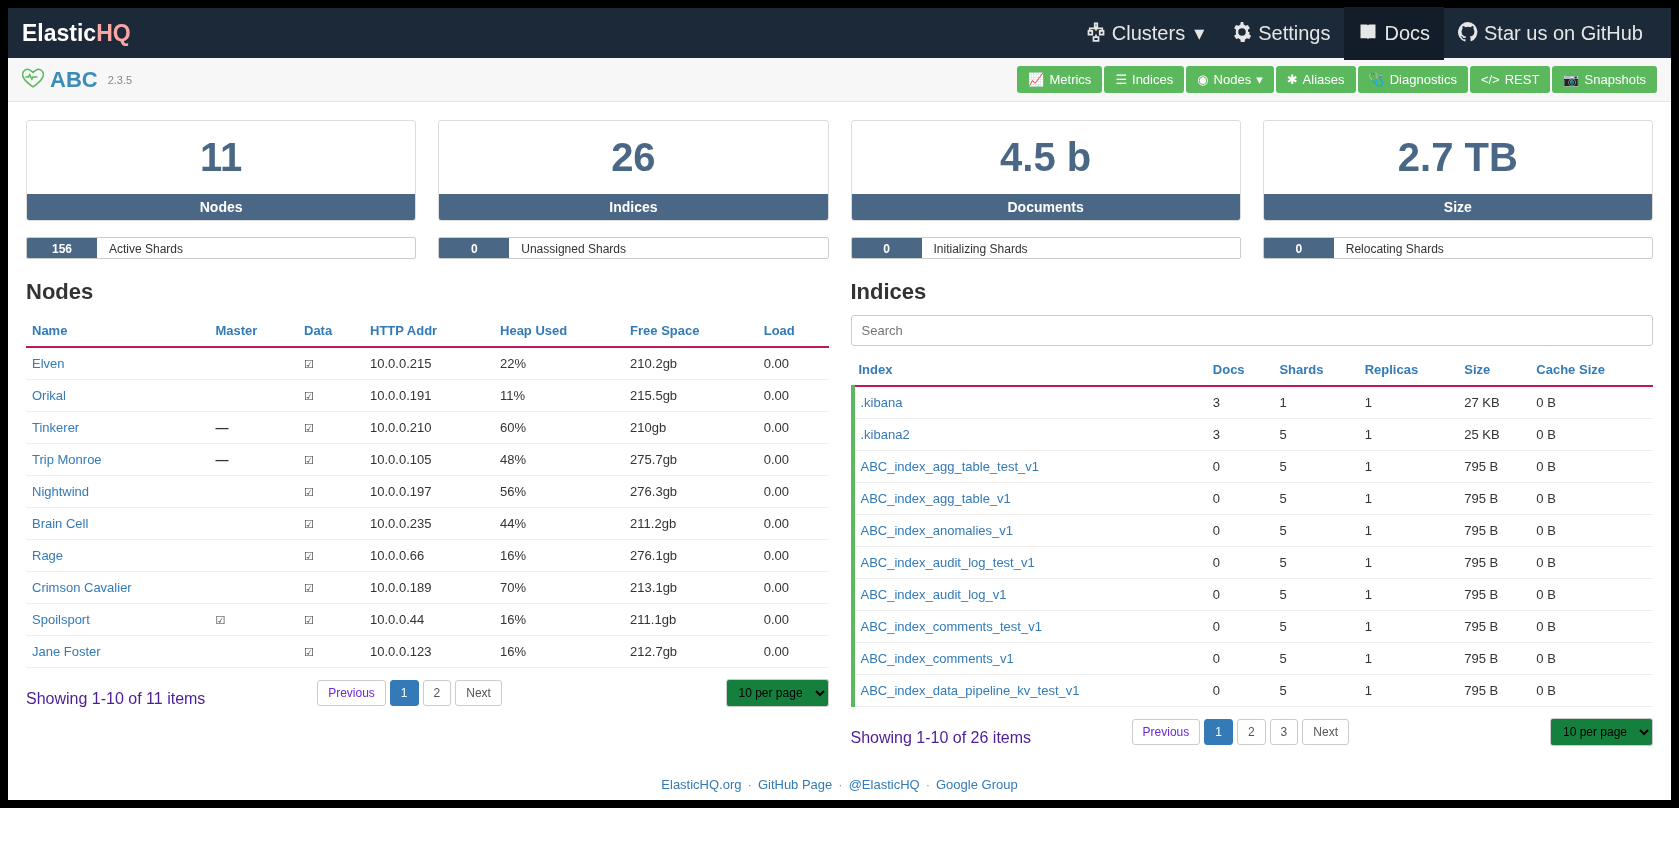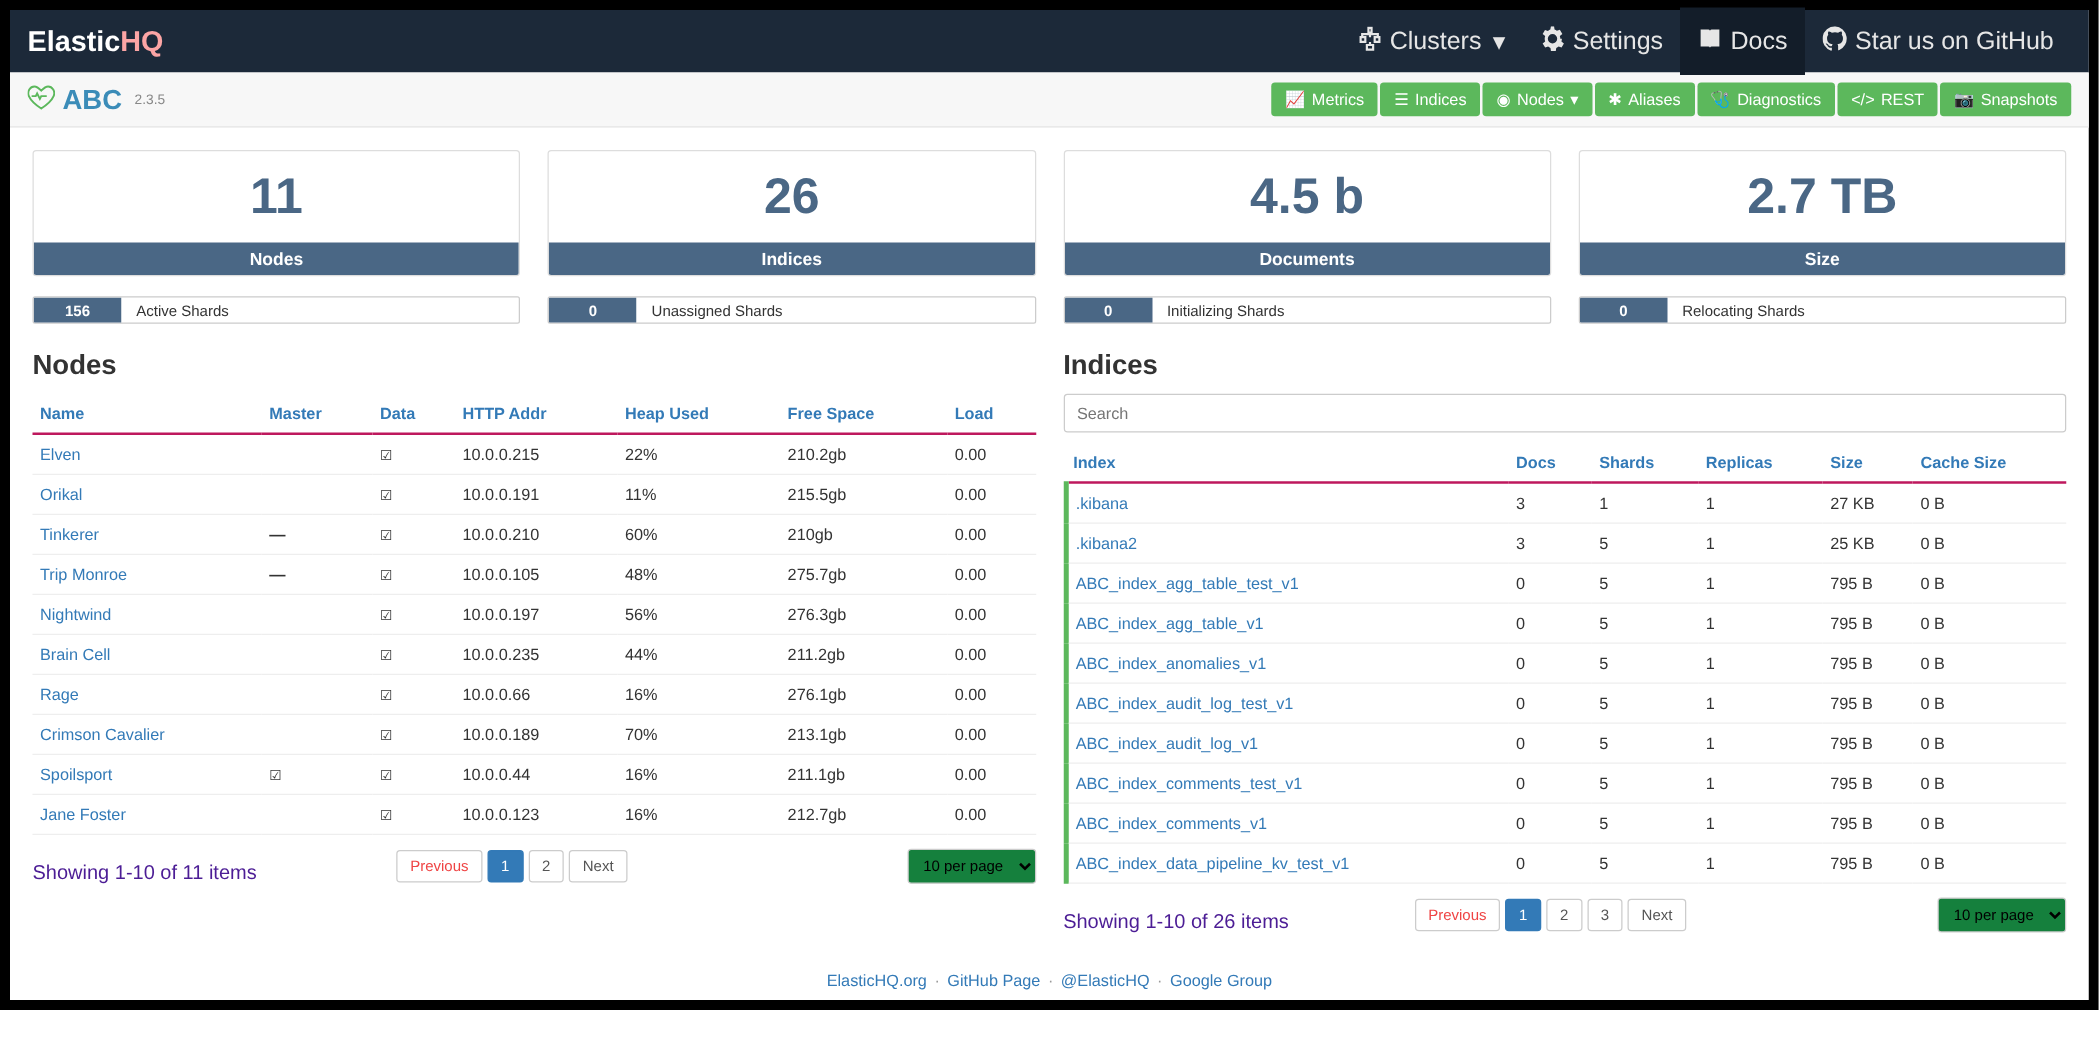--- a/index.html
+++ b/index.html
@@ -52,21 +52,21 @@
 .search { width: 100%; padding: 7px 10px; border: 1px solid #ccc; border-radius: 3px; margin-bottom: 8px; font-size: 13px; }
 .idx-table tr.idx-row { border-left: 4px solid #5cb85c; }
 .idx-table td:first-child a { color: #337ab7; }
 
 
 .showing { color: #4c1d95; font-size: 16px; margin-top: 12px; }
 .pagerow { display: flex; align-items: center; margin-top: 10px; }
 .pager { display: flex; gap: 4px; margin: 0 auto; }
 .pbtn { border: 1px solid #ccc; background: #fff; padding: 5px 10px; font-size: 12px; border-radius: 3px; cursor: pointer; color: #555; }
 .pbtn.active { background: #337ab7; color: #fff; border-color: #337ab7; }
-.pbtn.disabled { color: #ef4444; cursor: default; }
+.pbtn.disabled { color: #6d28d9; cursor: default; }
 .perpage { margin-left: auto; border: 1px solid #ccc; padding: 5px 8px; font-size: 12px; border-radius: 3px; background: #15803d; }
 
 
 .footer { text-align: center; padding: 20px 0 8px 0; color: #999; font-size: 13px; }
 .footer a { color: #337ab7; text-decoration: none; cursor: pointer; }
 .footer .sep { margin: 0 6px; }
 
 
 .ico { display: inline-block; width: 1em; height: 1em; vertical-align: -0.1em; }
 svg { fill: currentColor; }

